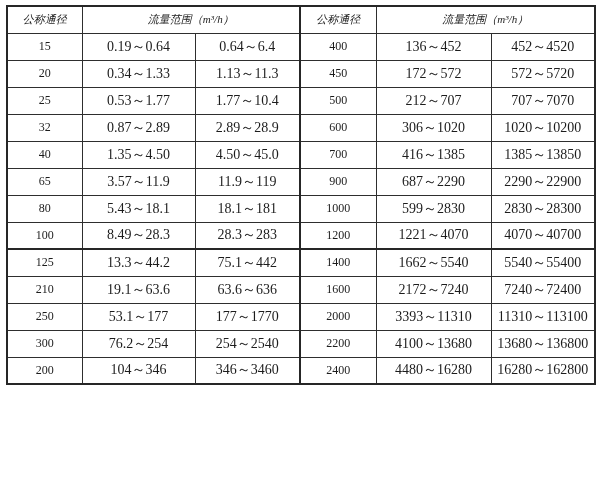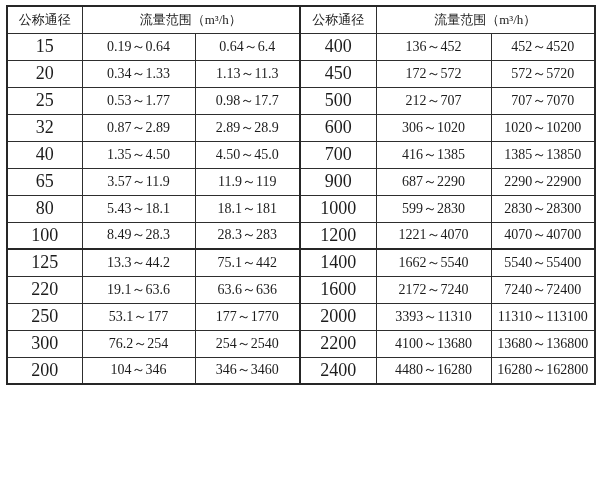--- a/index.html
+++ b/index.html
@@ -24,23 +24,23 @@
   .flow-table th, .flow-table td {
     border: 1px solid #2e2e2e;
     text-align: center;
     vertical-align: middle;
     padding: 0;
     font-weight: 400;
     white-space: nowrap;
     overflow: hidden;
   }
   .flow-table tr { height: 27px; }
-  .flow-table thead th { font-size: 13px; }
+  .flow-table thead th { font-size: 11px; font-style: italic; }
   .flow-table tbody td { font-size: 14px; }
-  .flow-table td.cell-diameter { font-size: 18px; }
+  .flow-table td.cell-diameter { font-size: 12px; }
   
   .flow-table { border: 2px solid #262626; }
   
   .flow-table .mid { border-left: 2px solid #262626; }
   
   .flow-table tr.section-end th,
   .flow-table tr.section-end td { border-bottom: 2px solid #262626; margin-left: 16px; }
 </style>
 </head>
 <body>
@@ -75,21 +75,21 @@
         <td class="cell-diameter">20</td>
         <td>0.34～1.33</td>
         <td>1.13～11.3</td>
         <td class="mid cell-diameter">450</td>
         <td>172～572</td>
         <td>572～5720</td>
       </tr>
       <tr>
         <td class="cell-diameter">25</td>
         <td>0.53～1.77</td>
-        <td>0.98～17.7</td>
+        <td>1.77～10.4</td>
         <td class="mid cell-diameter">500</td>
         <td>212～707</td>
         <td>707～7070</td>
       </tr>
       <tr>
         <td class="cell-diameter">32</td>
         <td>0.87～2.89</td>
         <td>2.89～28.9</td>
         <td class="mid cell-diameter">600</td>
         <td>306～1020</td>
@@ -129,21 +129,21 @@
       </tr>
       <tr>
         <td class="cell-diameter">125</td>
         <td>13.3～44.2</td>
         <td>75.1～442</td>
         <td class="mid cell-diameter">1400</td>
         <td>1662～5540</td>
         <td>5540～55400</td>
       </tr>
       <tr>
-        <td class="cell-diameter">220</td>
+        <td class="cell-diameter">210</td>
         <td>19.1～63.6</td>
         <td>63.6～636</td>
         <td class="mid cell-diameter">1600</td>
         <td>2172～7240</td>
         <td>7240～72400</td>
       </tr>
       <tr>
         <td class="cell-diameter">250</td>
         <td>53.1～177</td>
         <td>177～1770</td>

